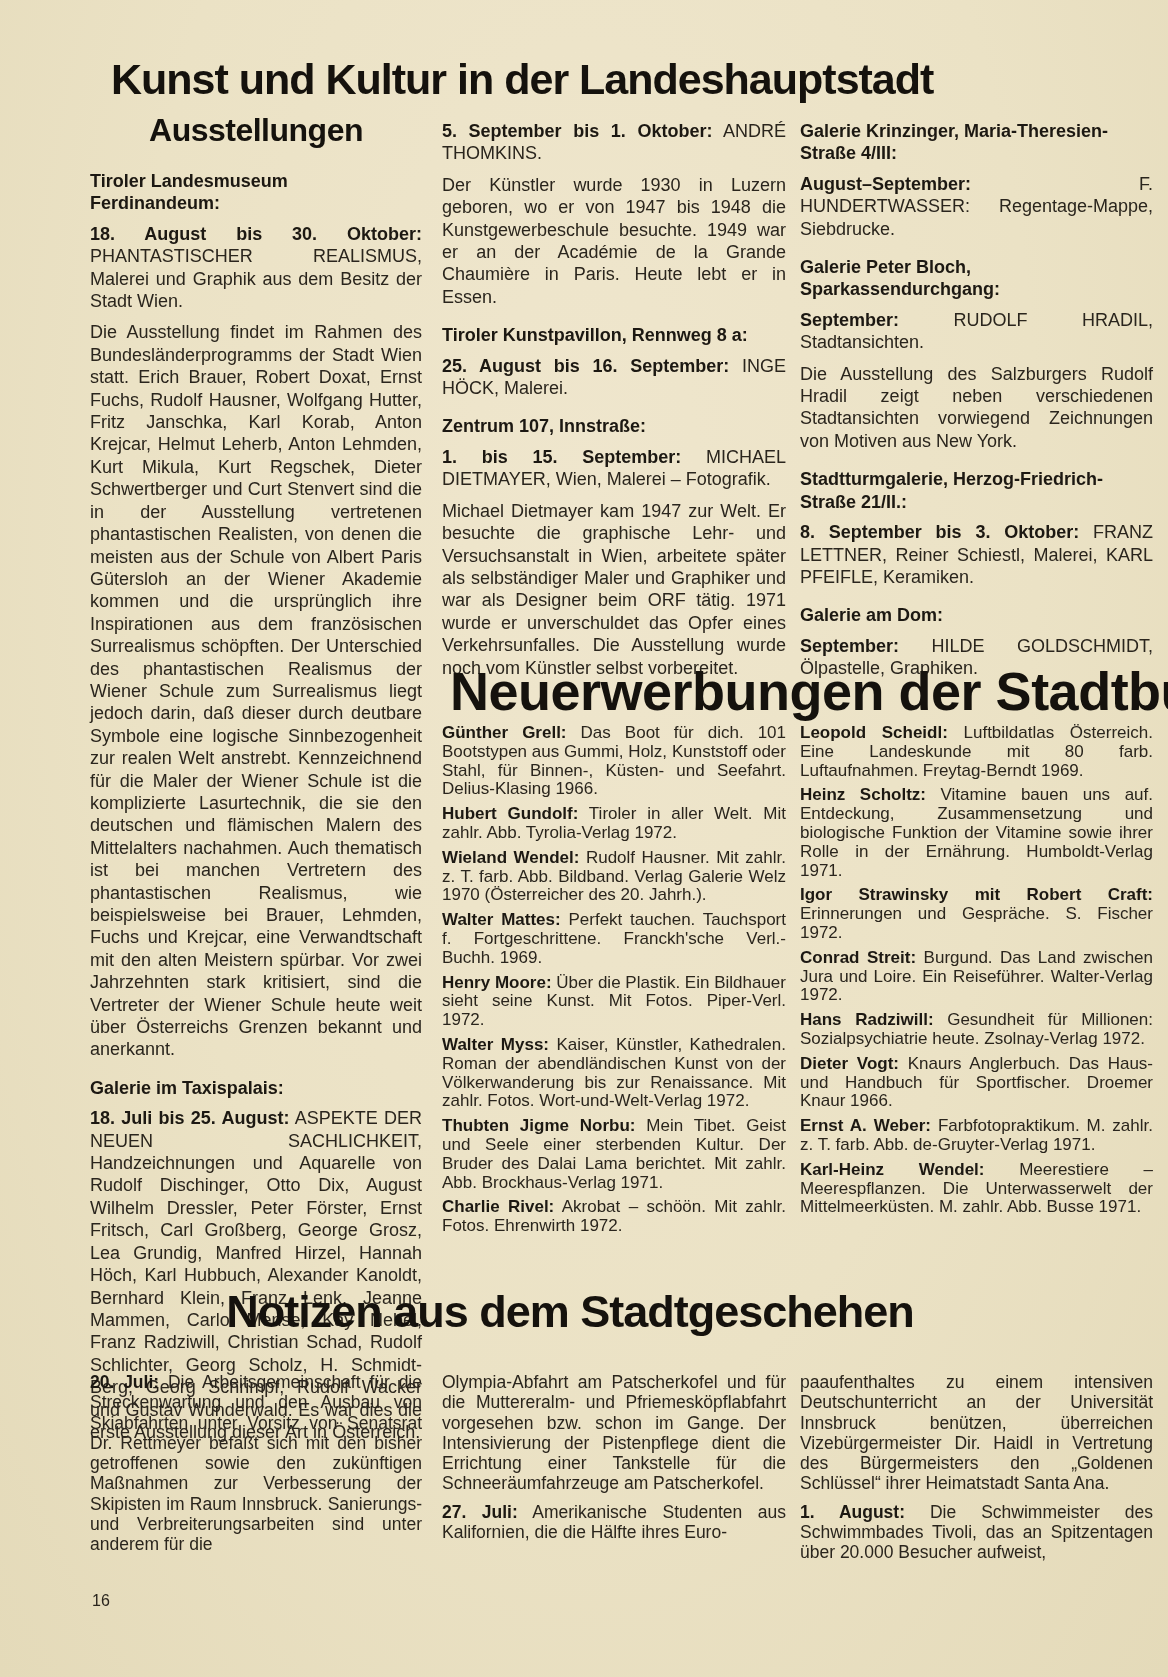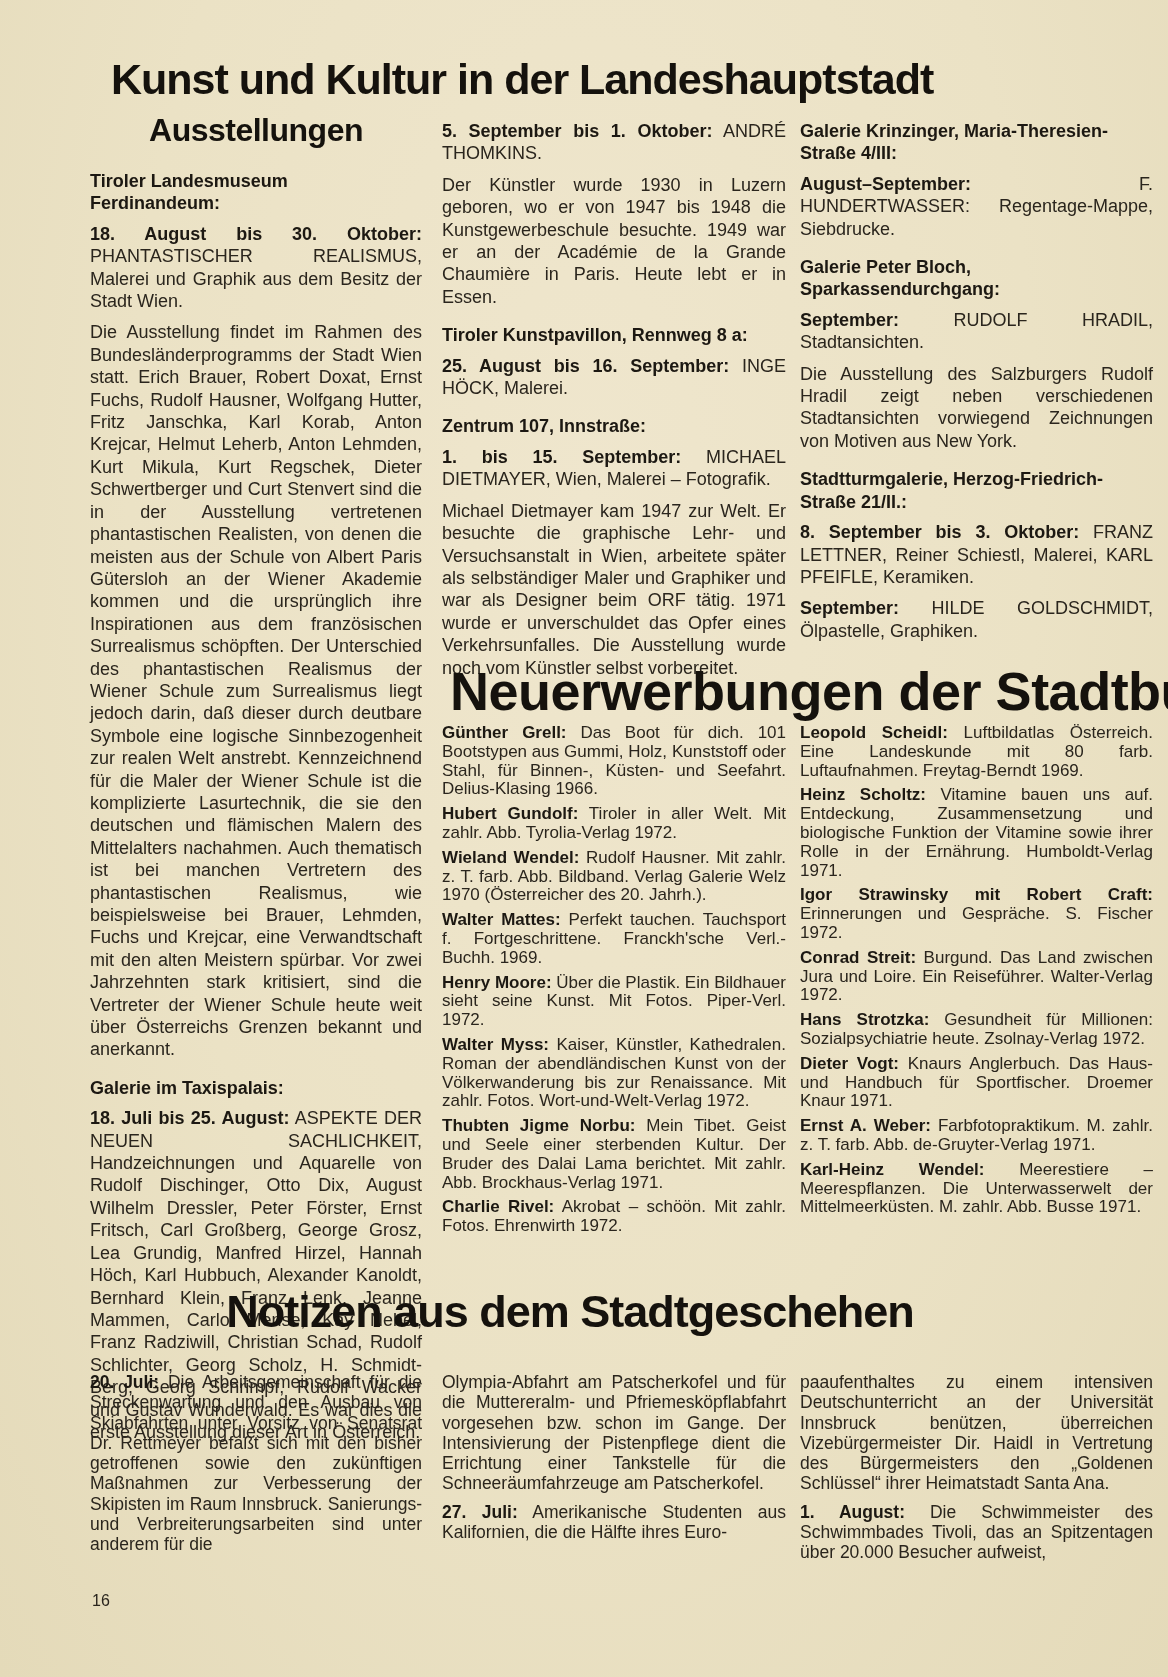--- a/index.html
+++ b/index.html
@@ -83,20 +83,21 @@
   </section>
 
   <section class="col col-3">
     <p class="venue">Galerie Krinzinger, Maria-Theresien-Straße 4/III:</p>
     <p class="para"><b>August–September:</b> <span>F. HUNDERTWASSER: Regentage-Mappe, Siebdrucke.</span></p>
     <p class="venue">Galerie Peter Bloch, Sparkassendurchgang:</p>
     <p class="para"><b>September:</b> <span>RUDOLF HRADIL, Stadtansichten.</span></p>
     <p class="para">Die Ausstellung des Salzburgers Rudolf Hradil zeigt neben verschiedenen Stadtansichten vorwiegend Zeichnungen von Motiven aus New York.</p>
     <p class="venue">Stadtturmgalerie, Herzog-Friedrich-Straße 21/II.:</p>
     <p class="para"><b>8. September bis 3. Oktober:</b> <span>FRANZ LETTNER, Reiner Schiestl, Malerei, KARL PFEIFLE, Keramiken.</span></p>
+    <p class="venue">Galerie am Dom:</p>
     <p class="para"><b>September:</b> <span>HILDE GOLDSCHMIDT, Ölpastelle, Graphiken.</span></p>
   </section>
 
   <h2 class="mid-title">Neuerwerbungen der Stadtbücherei</h2>
 
   <section class="books books-a">
     <p class="book"><b>Günther Grell:</b> <span>Das Boot für dich. 101 Bootstypen aus Gummi, Holz, Kunststoff oder Stahl, für Binnen-, Küsten- und Seefahrt. Delius-Klasing 1966.</span></p>
     <p class="book"><b>Hubert Gundolf:</b> <span>Tiroler in aller Welt. Mit zahlr. Abb. Tyrolia-Verlag 1972.</span></p>
     <p class="book"><b>Wieland Wendel:</b> <span>Rudolf Hausner. Mit zahlr. z. T. farb. Abb. Bildband. Verlag Galerie Welz 1970 (Österreicher des 20. Jahrh.).</span></p>
     <p class="book"><b>Walter Mattes:</b> <span>Perfekt tauchen. Tauchsport f. Fortgeschrittene. Franckh'sche Verl.-Buchh. 1969.</span></p>
@@ -104,22 +105,22 @@
     <p class="book"><b>Walter Myss:</b> <span>Kaiser, Künstler, Kathedralen. Roman der abendländischen Kunst von der Völkerwanderung bis zur Renaissance. Mit zahlr. Fotos. Wort-und-Welt-Verlag 1972.</span></p>
     <p class="book"><b>Thubten Jigme Norbu:</b> <span>Mein Tibet. Geist und Seele einer sterbenden Kultur. Der Bruder des Dalai Lama berichtet. Mit zahlr. Abb. Brockhaus-Verlag 1971.</span></p>
     <p class="book"><b>Charlie Rivel:</b> <span>Akrobat – schöön. Mit zahlr. Fotos. Ehrenwirth 1972.</span></p>
   </section>
 
   <section class="books books-b">
     <p class="book"><b>Leopold Scheidl:</b> <span>Luftbildatlas Österreich. Eine Landeskunde mit 80 farb. Luftaufnahmen. Freytag-Berndt 1969.</span></p>
     <p class="book"><b>Heinz Scholtz:</b> <span>Vitamine bauen uns auf. Entdeckung, Zusammensetzung und biologische Funktion der Vitamine sowie ihrer Rolle in der Ernährung. Humboldt-Verlag 1971.</span></p>
     <p class="book"><b>Igor Strawinsky mit Robert Craft:</b> <span>Erinnerungen und Gespräche. S. Fischer 1972.</span></p>
     <p class="book"><b>Conrad Streit:</b> <span>Burgund. Das Land zwischen Jura und Loire. Ein Reiseführer. Walter-Verlag 1972.</span></p>
-    <p class="book"><b>Hans Strotzka:</b> <span>Gesundheit für Millionen: Sozialpsychiatrie heute. Zsolnay-Verlag 1972.</span></p>
-    <p class="book"><b>Dieter Vogt:</b> <span>Knaurs Anglerbuch. Das Haus- und Handbuch für Sportfischer. Droemer Knaur 1971.</span></p>
+    <p class="book"><b>Hans Radziwill:</b> <span>Gesundheit für Millionen: Sozialpsychiatrie heute. Zsolnay-Verlag 1972.</span></p>
+    <p class="book"><b>Dieter Vogt:</b> <span>Knaurs Anglerbuch. Das Haus- und Handbuch für Sportfischer. Droemer Knaur 1966.</span></p>
     <p class="book"><b>Ernst A. Weber:</b> <span>Farbfotopraktikum. M. zahlr. z. T. farb. Abb. de-Gruyter-Verlag 1971.</span></p>
     <p class="book"><b>Karl-Heinz Wendel:</b> <span>Meerestiere – Meerespflanzen. Die Unterwasserwelt der Mittelmeerküsten. M. zahlr. Abb. Busse 1971.</span></p>
   </section>
 
   <h2 class="bottom-title">Notizen aus dem Stadtgeschehen</h2>
 
   <section class="notizen-col nz-1">
     <p class="para"><b>20. Juli:</b> <span>Die Arbeitsgemeinschaft für die Streckenwartung und den Ausbau von Skiabfahrten unter Vorsitz von Senatsrat Dr. Rettmeyer befaßt sich mit den bisher getroffenen sowie den zukünftigen Maßnahmen zur Verbesserung der Skipisten im Raum Innsbruck. Sanierungs- und Verbreiterungsarbeiten sind unter anderem für die</span></p>
   </section>
 

